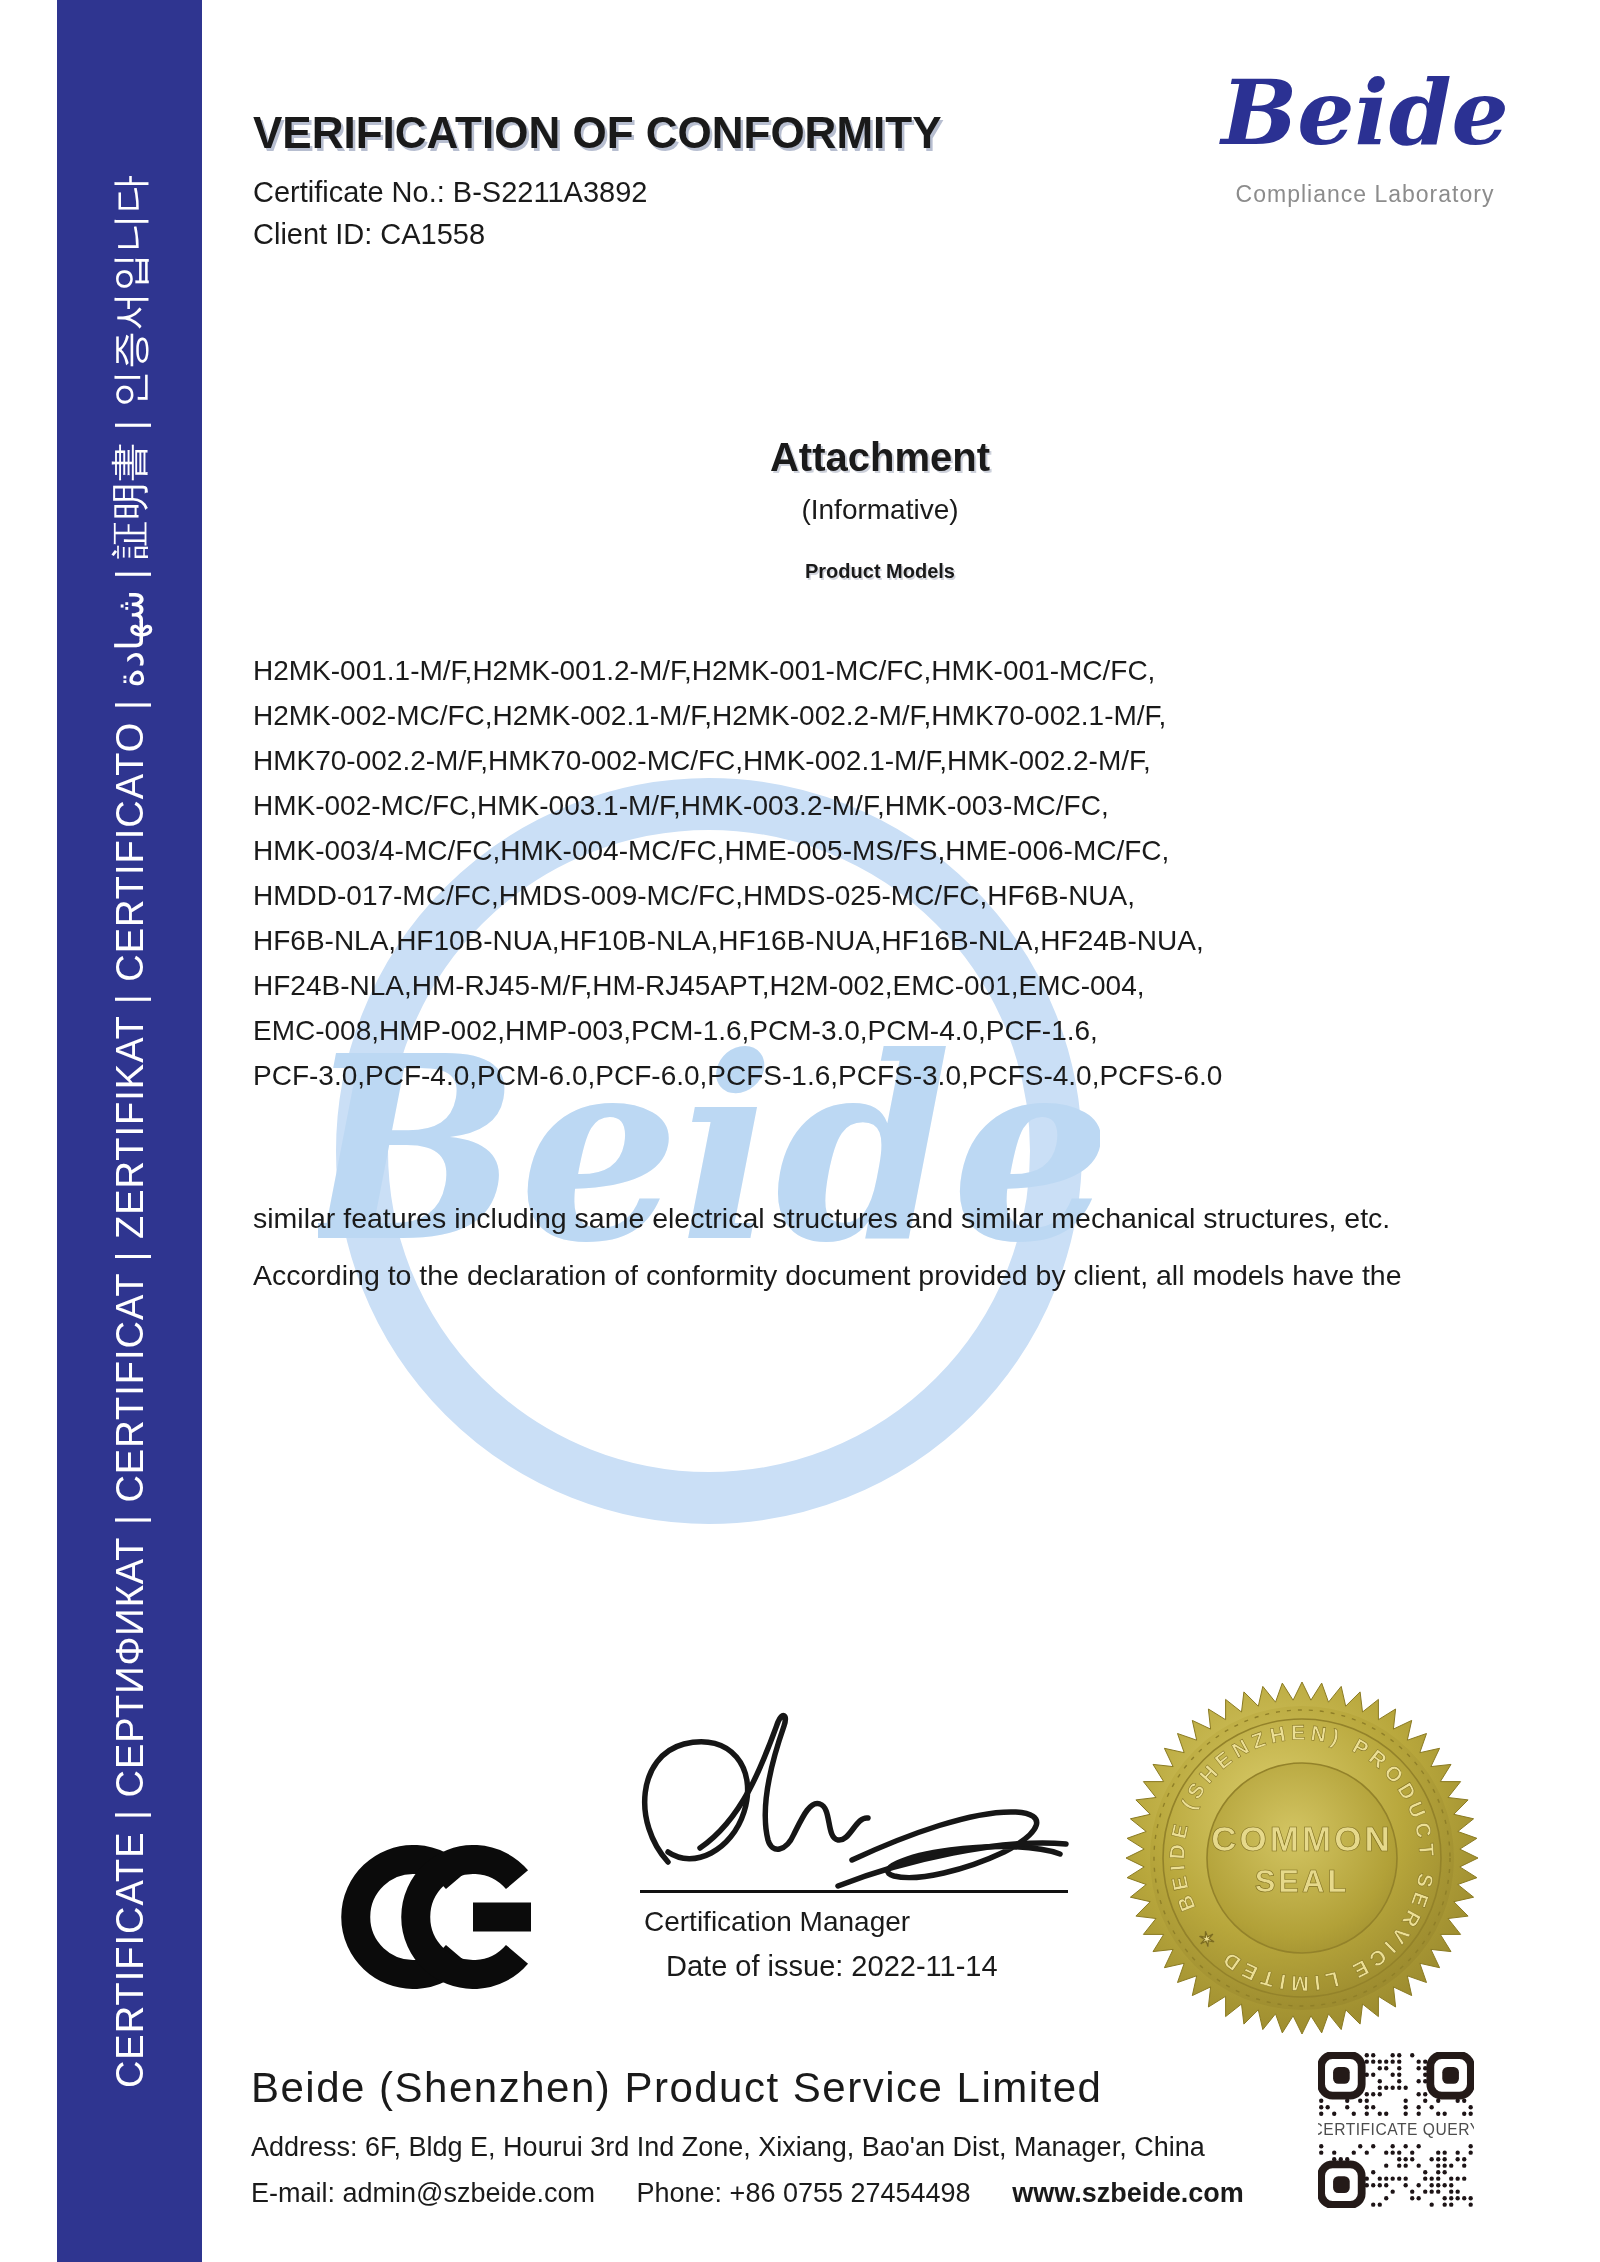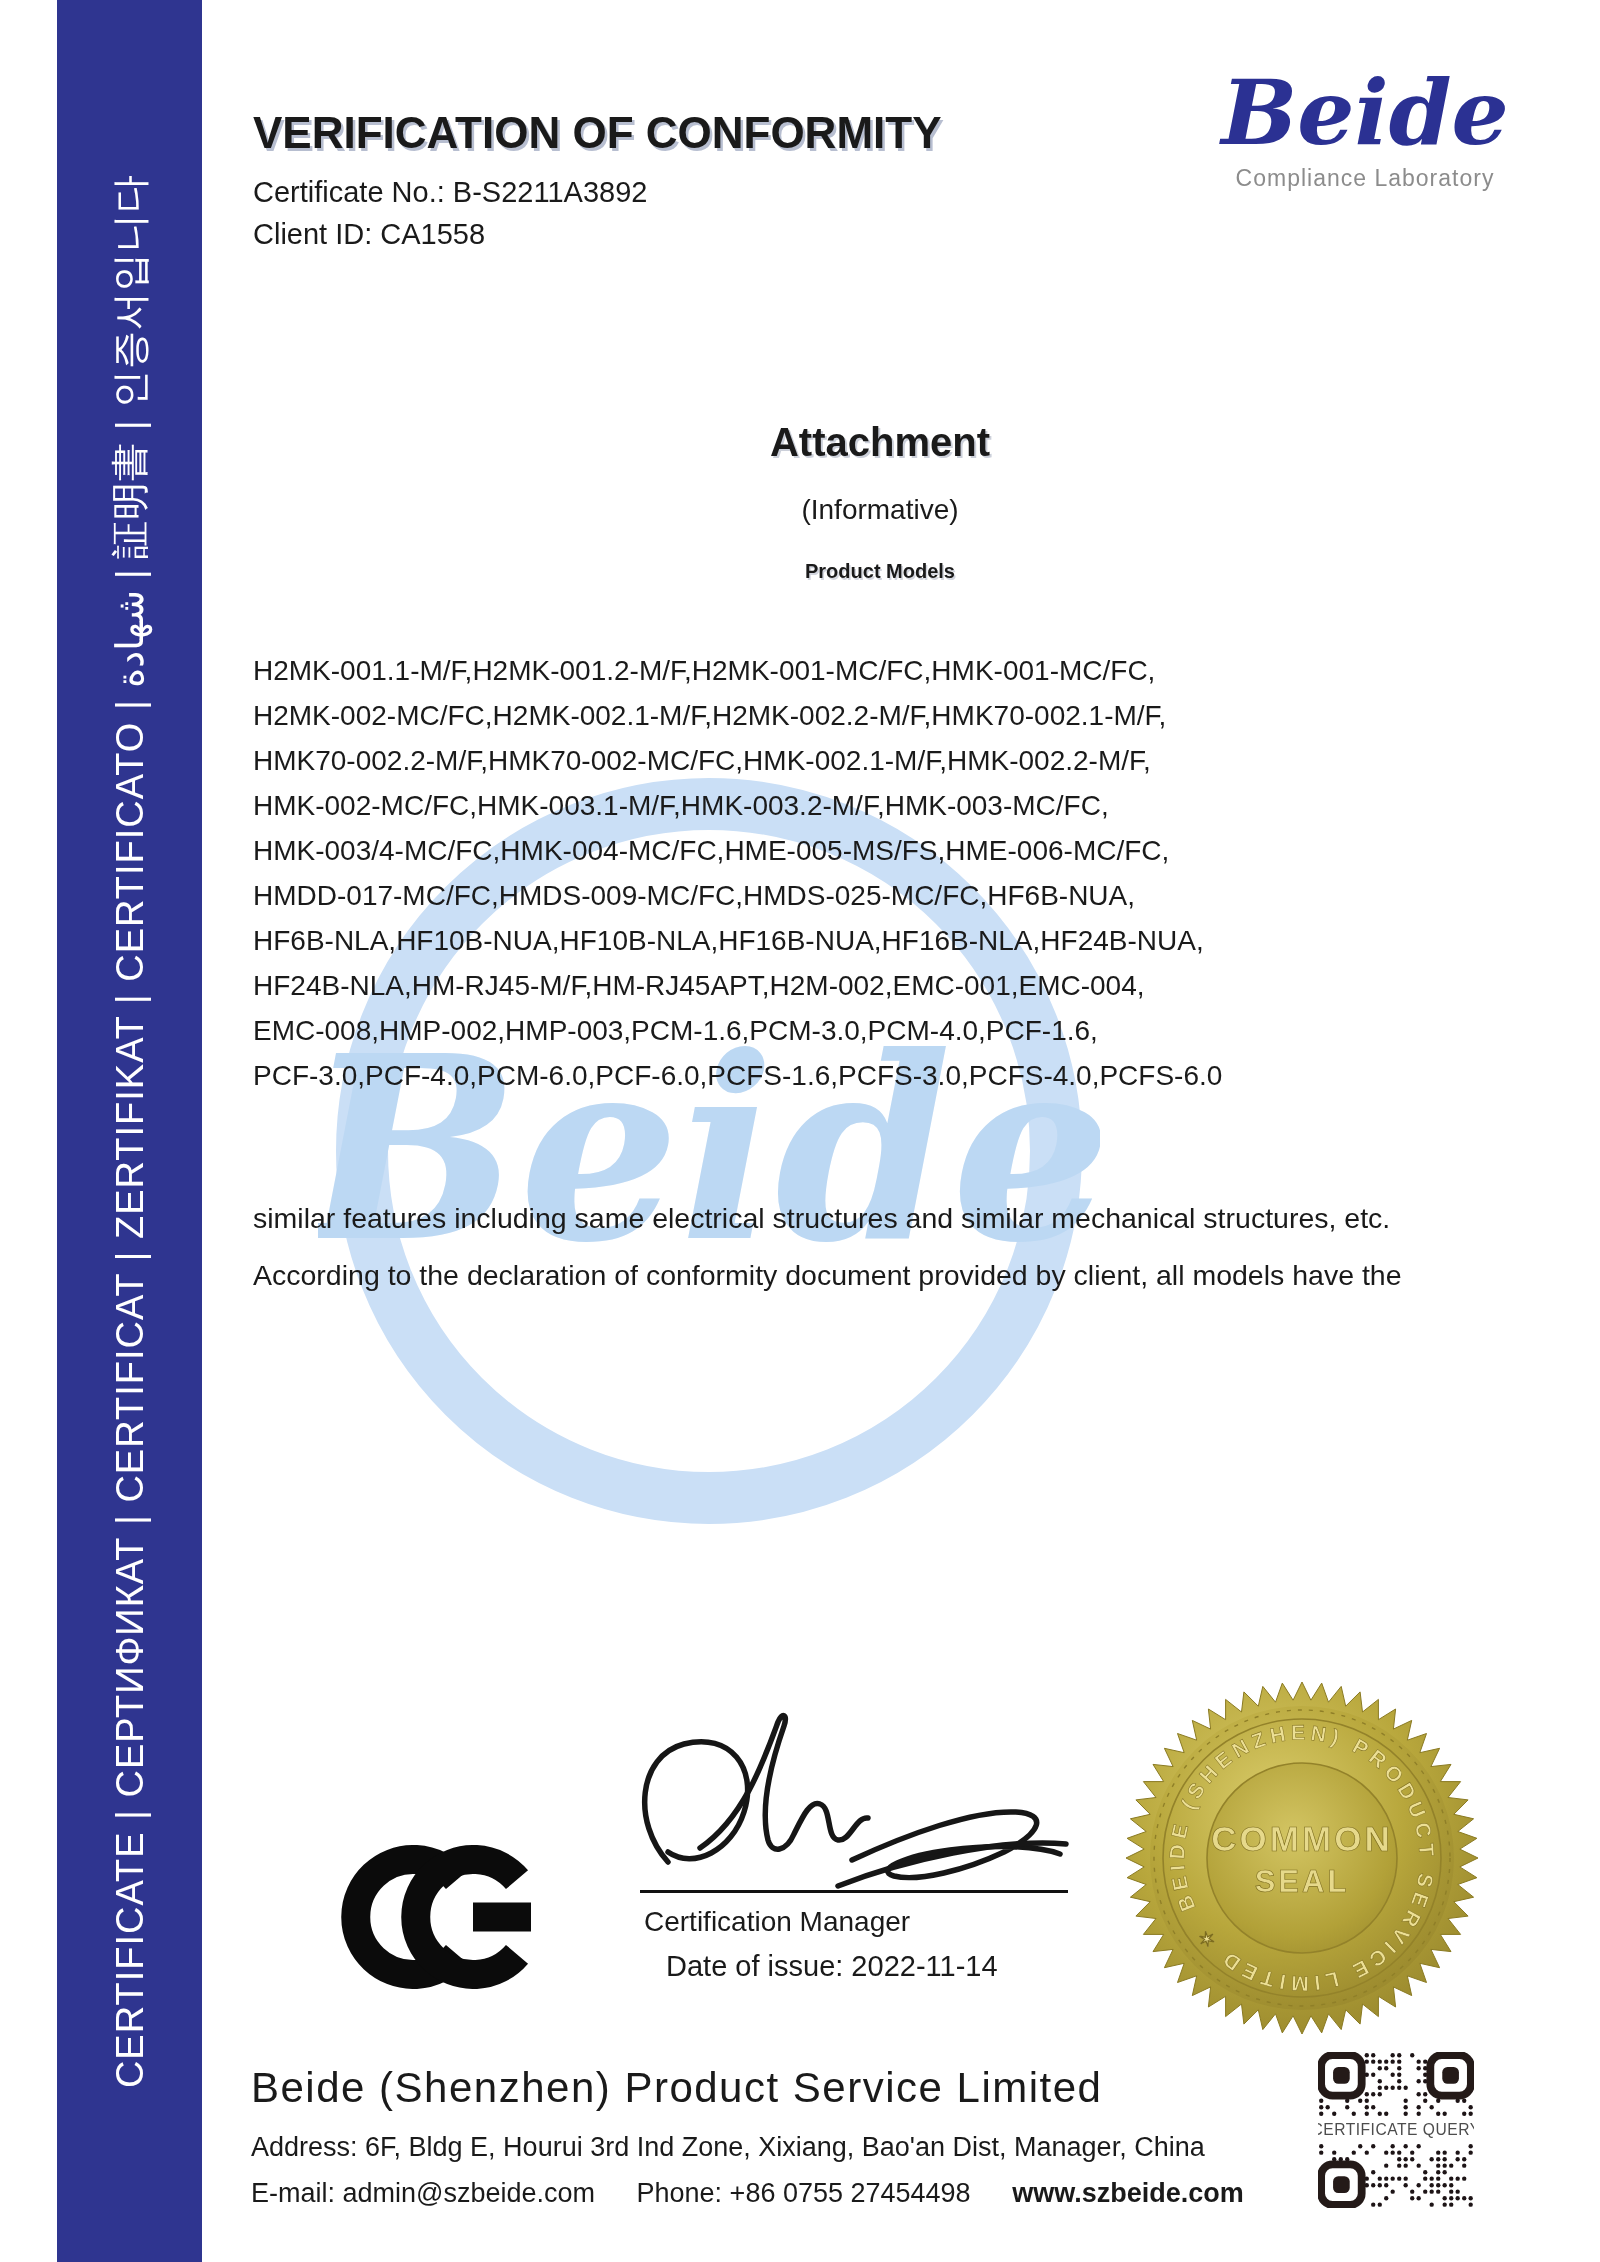--- a/index.html
+++ b/index.html
@@ -26,24 +26,24 @@
     letter-spacing:0;z-index:2;
     text-shadow:2.5px 2.5px 0 rgba(96,110,150,0.45);
   }
   .cert-no{position:absolute;left:253px;top:176px;font-size:29px;z-index:2;}
   .client-id{position:absolute;left:253px;top:218px;font-size:29px;z-index:2;}
   .logo-box{position:absolute;left:1210px;top:62px;width:310px;text-align:center;z-index:2;}
   .logo-word{
     font-family:"DejaVu Serif", serif;font-style:italic;font-weight:bold;
     font-size:90px;line-height:100px;color:var(--logo_navy,#2b3193);
   }
-  .logo-sub{font-size:23px;color:var(--subtitle_gray,#8c8c8c);letter-spacing:1px;margin-top:3px;}
+  .logo-sub{font-size:23px;color:var(--subtitle_gray,#8c8c8c);letter-spacing:1px;margin-top:19px;}
   
   .center-block{position:absolute;left:200px;width:1360px;text-align:center;z-index:2;}
-  .h-attachment{top:420px;font-size:40px;font-weight:bold;text-shadow:2px 2px 0 rgba(110,120,150,0.35);}
+  .h-attachment{top:435px;font-size:40px;font-weight:bold;text-shadow:2px 2px 0 rgba(110,120,150,0.35);}
   .h-informative{top:494px;font-size:28px;}
   .h-models{top:560px;font-size:20px;font-weight:bold;text-shadow:1.5px 1.5px 0 rgba(110,120,150,0.3);}
   
   .models{position:absolute;left:253px;top:648px;z-index:2;}
   .models div{font-size:28px;line-height:45px;white-space:nowrap;}
   .statement{position:absolute;left:253px;top:1190px;z-index:2;}
   .statement div{font-size:28.5px;line-height:57px;white-space:nowrap;}
   
   .ce-svg{position:absolute;left:341px;top:1845px;z-index:2;}
   .sig-svg{position:absolute;left:620px;top:1700px;z-index:2;}

